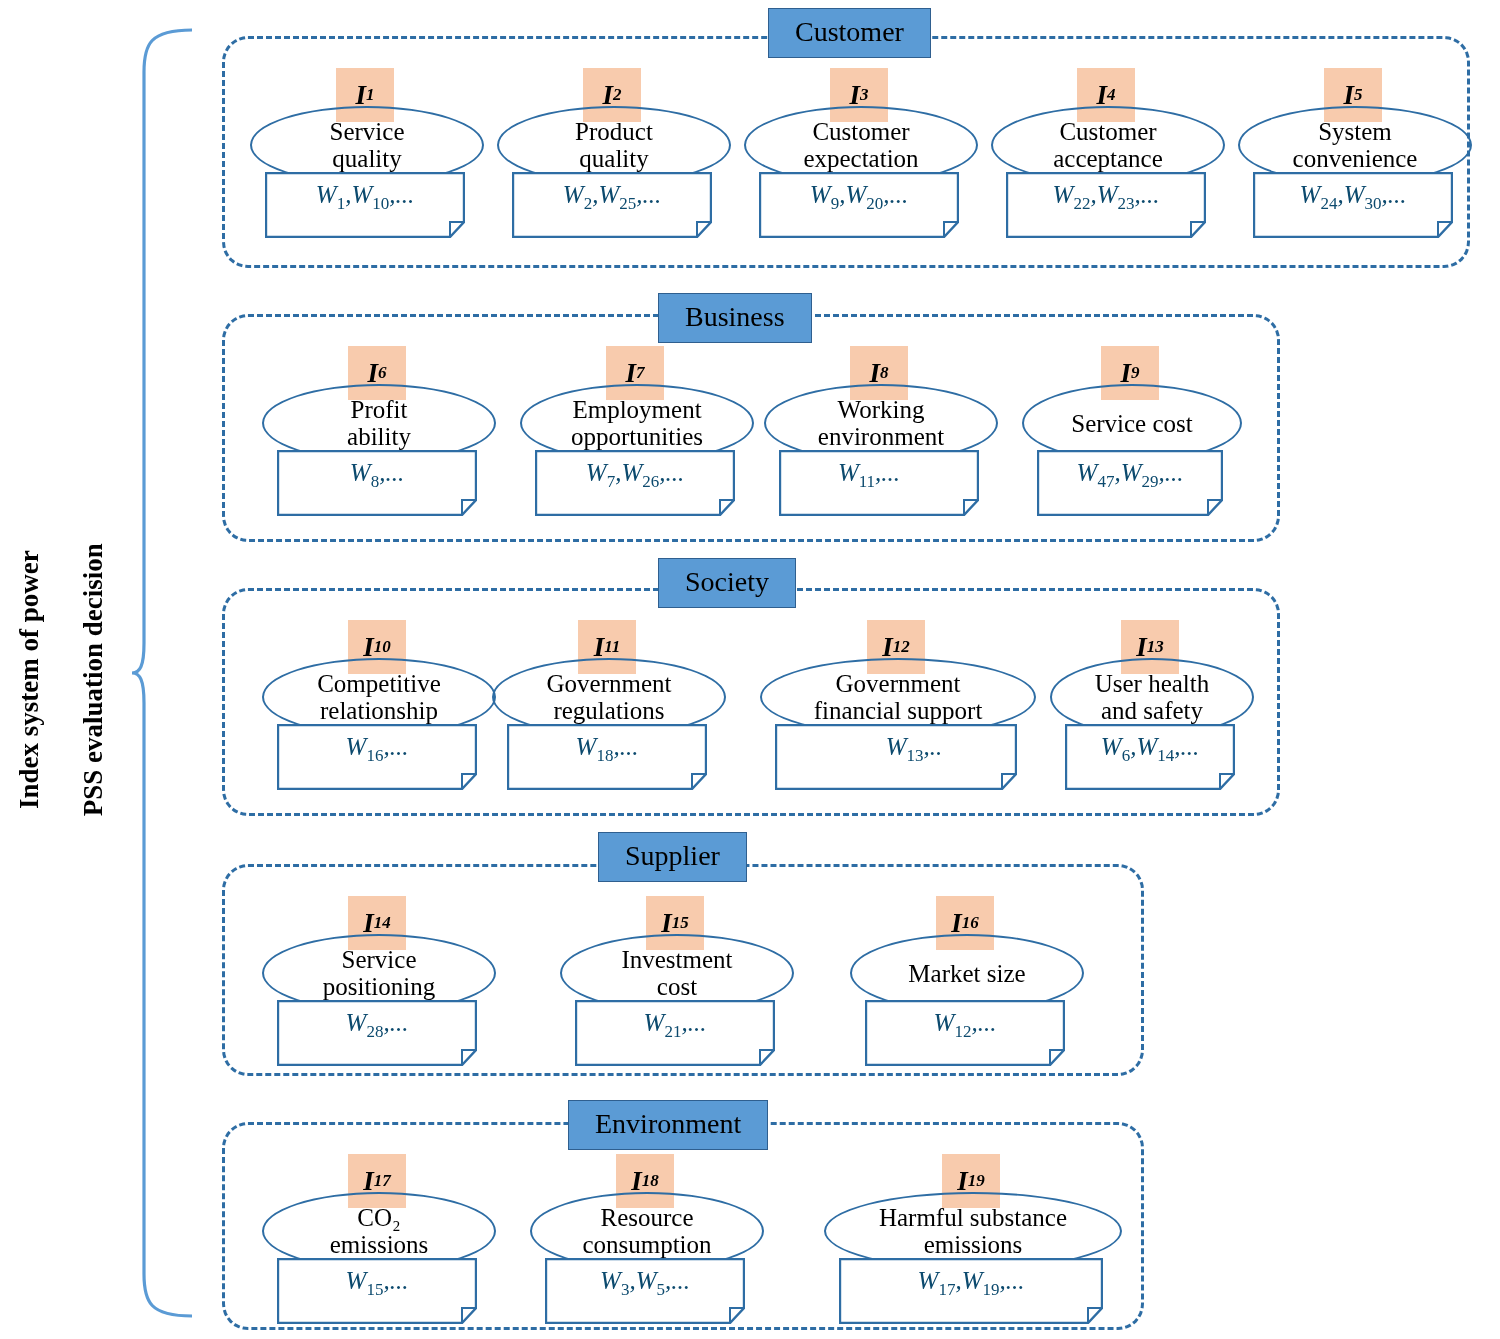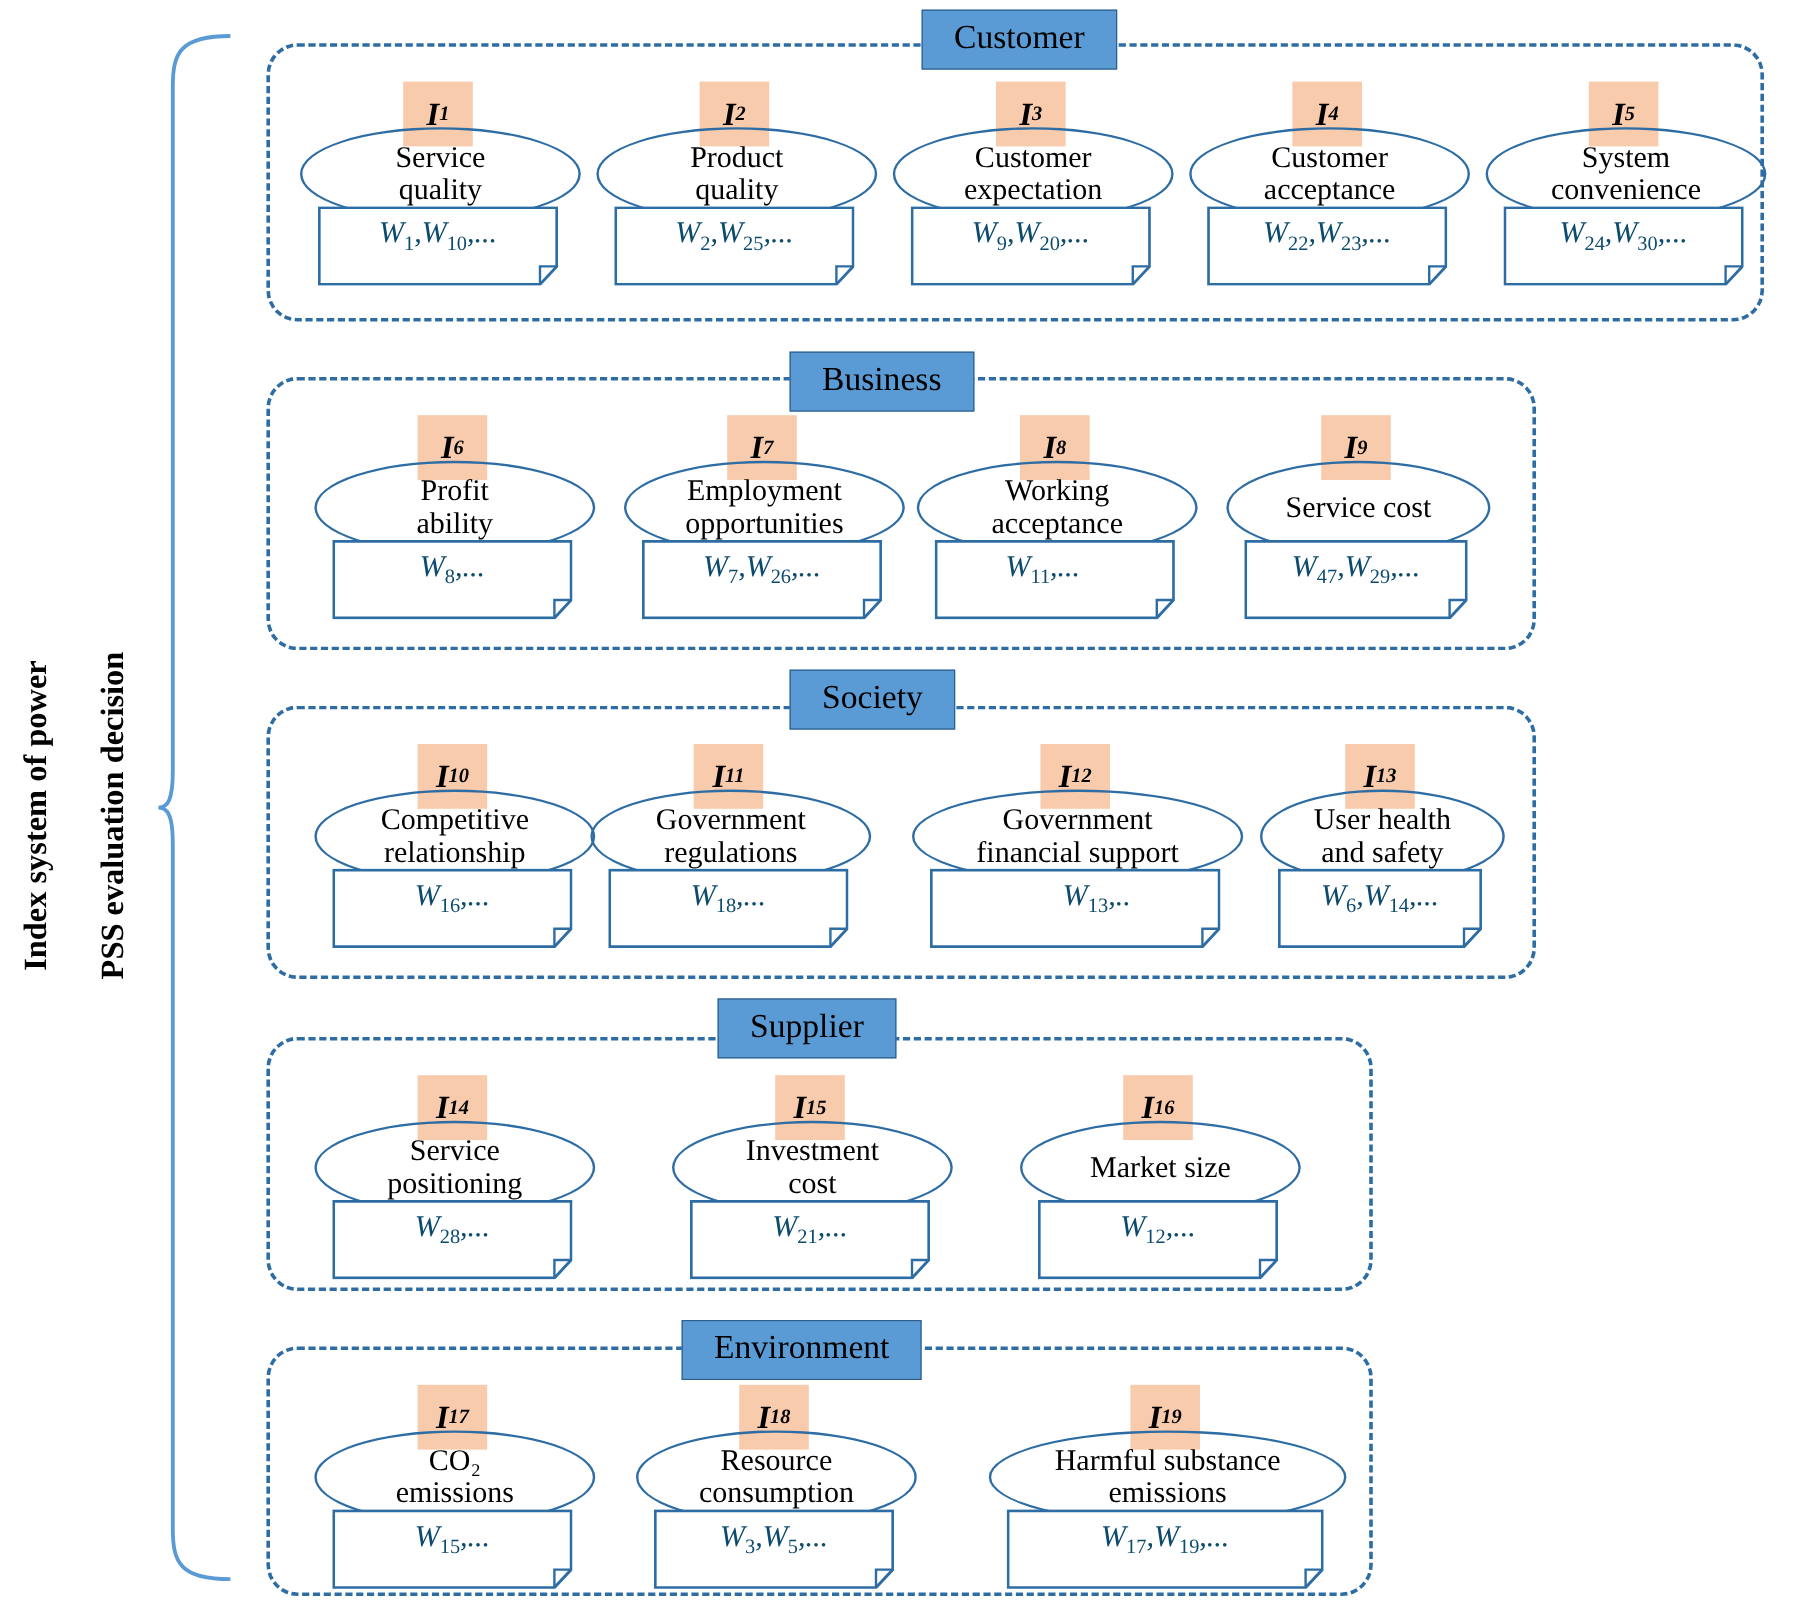--- a/index.html
+++ b/index.html
@@ -243,21 +243,21 @@
           <div class="ntxt"><i>W</i><sub>7</sub>,<i>W</i><sub>26</sub>,...</div>
         </div>
       </div>
       <div class="node" style="left: 764px; top: 346px; width: 230px;">
         <div class="tag">
           <span>I</span>
           <span class="sub">8</span>
         </div>
         <div class="ellipse">
           <div class="lbl">Working
-acceptance</div>
+environment</div>
         </div>
         <div class="note" style="left:15px;width:180px;">
           <svg width="200" height="66" viewBox="0 0 200 66">
             <path d="M 1 1 L 199 1 L 199 50 L 185 65 L 1 65 Z" fill="#ffffff" stroke="#2E6DA4" stroke-width="2.4"></path>
             <path d="M 199 50 L 185 50 L 185 65" fill="none" stroke="#2E6DA4" stroke-width="2"></path>
           </svg>
           <div class="ntxt"><i>W</i><sub>11</sub>,...</div>
         </div>
       </div>
       <div class="node" style="left: 1022px; top: 346px; width: 216px;">

